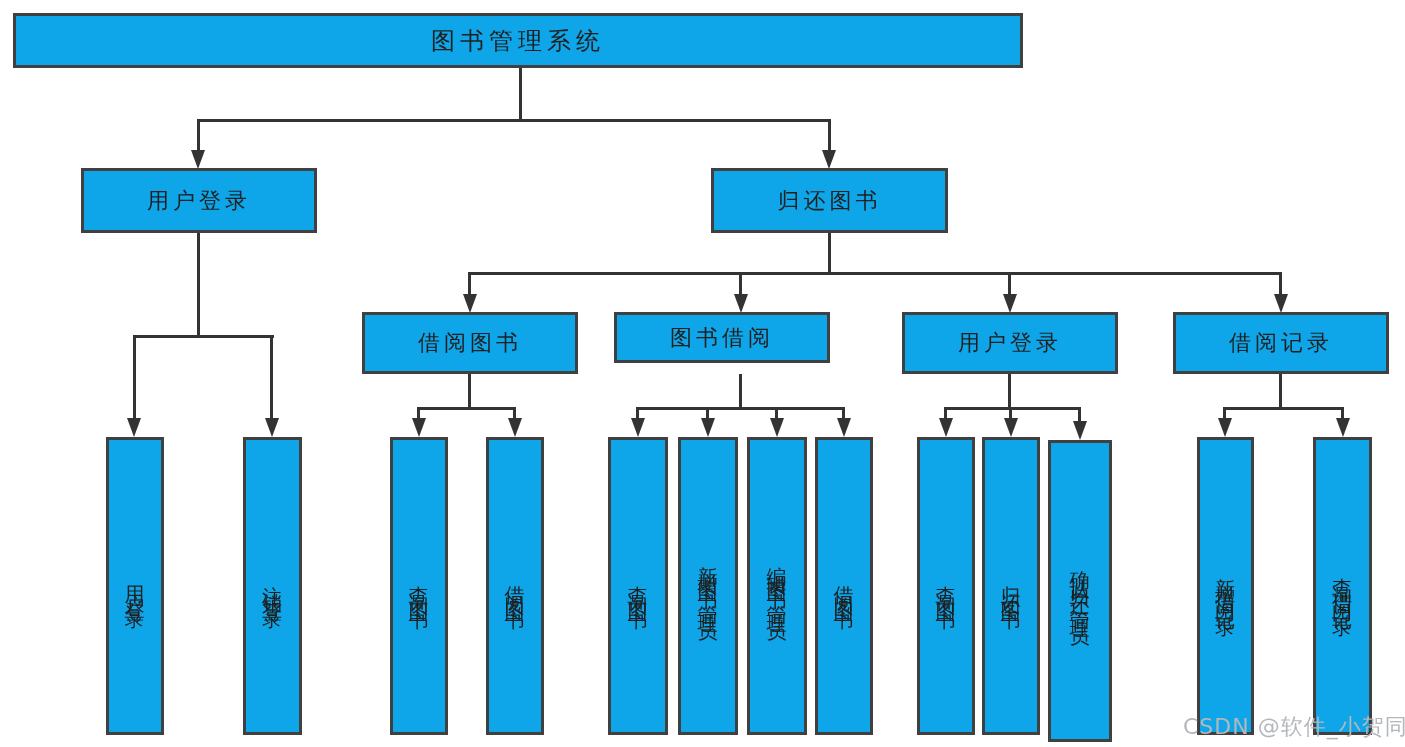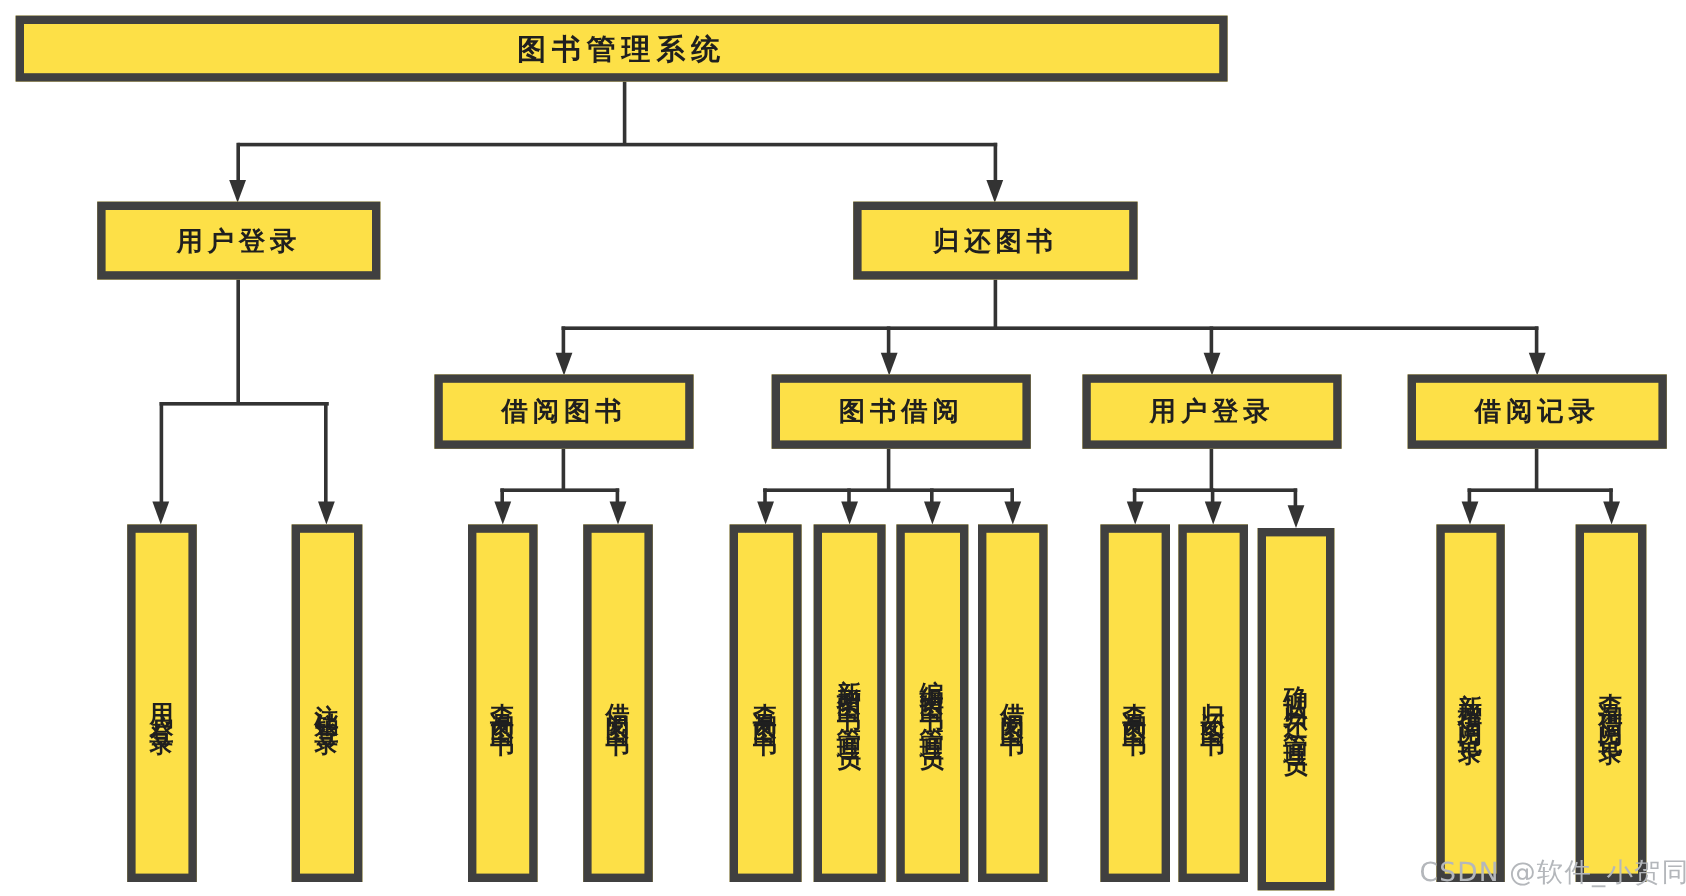--- a/index.html
+++ b/index.html
@@ -1,22 +1,22 @@
 <!DOCTYPE html>
 <html><head>
 <meta charset="utf-8">
 <style>
   html,body{margin:0;padding:0;background:#ffffff;}
   .canvas{
     position:relative;width:1405px;height:747px;background:#ffffff;overflow:hidden;
     font-family:"DejaVu Sans","Liberation Sans",sans-serif;color:#1f1f1f;
   }
   .box{
-    position:absolute;box-sizing:border-box;border:7px solid #404040;background:#fde047;
-    display:flex;align-items:center;justify-content:center;z-index:2;font-weight:bold;
+    position:absolute;box-sizing:border-box;border:3px solid #404040;background:#0ea5e9;
+    display:flex;align-items:center;justify-content:center;z-index:2;
   }
   .hlabel{font-size:22px;letter-spacing:4px;white-space:nowrap;}
   .title-label{font-size:24px;letter-spacing:5px;white-space:nowrap;}
   .leaf{
     writing-mode:vertical-rl;text-orientation:mixed;
     font-size:20px;letter-spacing:8px;line-height:1;
   }
   .line{position:absolute;background:#333333;z-index:1;}
   .arrow{
     position:absolute;width:0;height:0;z-index:1;
@@ -99,21 +99,21 @@
   <div class="box" style="left:81px;top:168px;width:236px;height:65px;">
     <span class="hlabel">用户登录</span>
   </div>
   <div class="box" style="left:711px;top:168px;width:237px;height:65px;">
     <span class="hlabel">归还图书</span>
   </div>
 
   <div class="box" style="left:362px;top:312px;width:216px;height:62px;">
     <span class="hlabel">借阅图书</span>
   </div>
-  <div class="box" style="left:643px;top:312px;width:216px;height:62px;text-align:right;">
+  <div class="box" style="left:614px;top:312px;width:216px;height:51px;text-align:right;">
     <span class="hlabel">图书借阅</span>
   </div>
   <div class="box" style="left:902px;top:312px;width:216px;height:62px;">
     <span class="hlabel">用户登录</span>
   </div>
   <div class="box" style="left:1173px;top:312px;width:216px;height:62px;">
     <span class="hlabel">借阅记录</span>
   </div>
 
   <div class="box leaf" style="left:106px;top:437px;width:58px;height:298px;">

